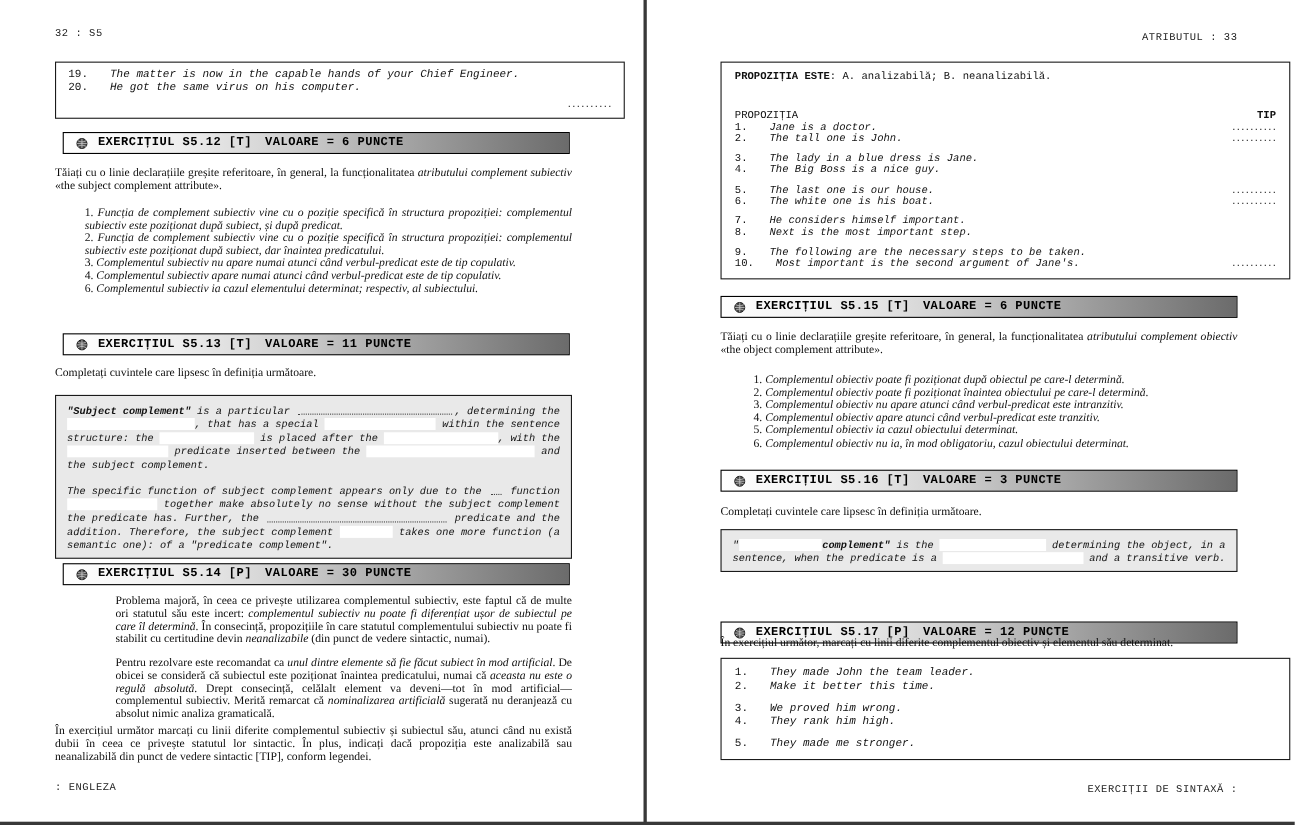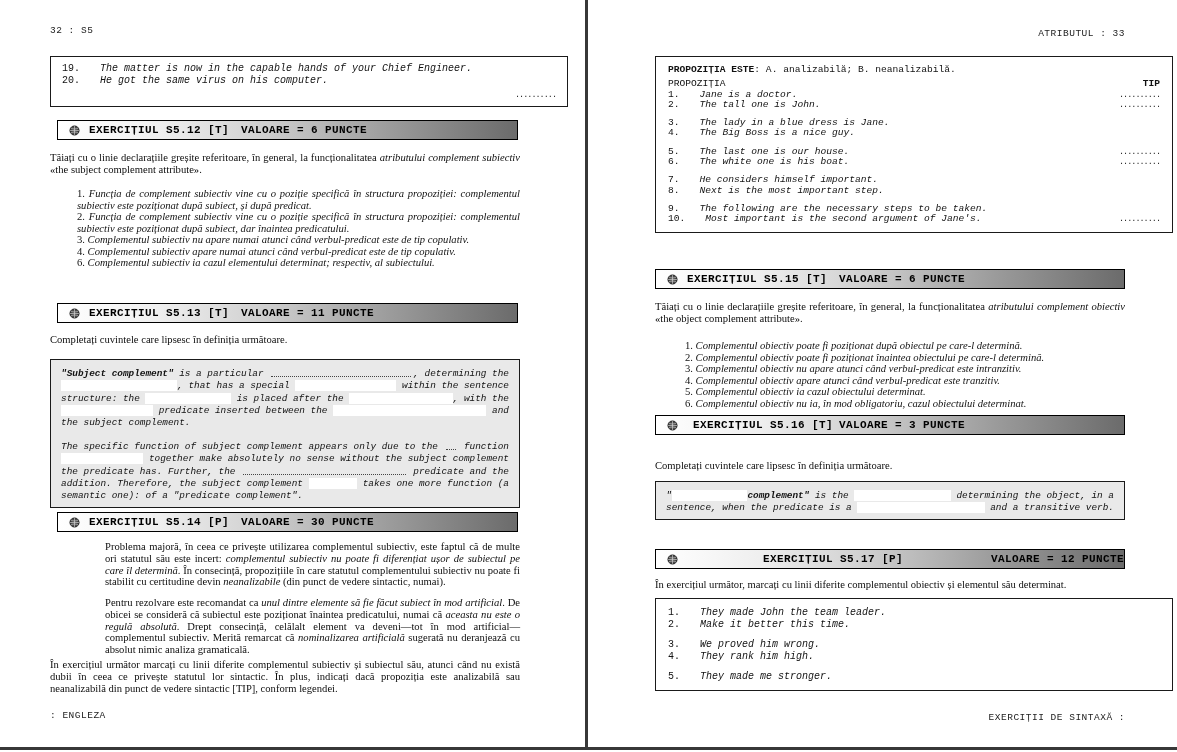--- a/index.html
+++ b/index.html
@@ -151,21 +151,21 @@
   <div class="abs para" style="top:639px;width:470px;"><span>În exercițiul următor marcați cu linii diferite complementul subiectiv și subiectul său, atunci când nu există dubii în ceea ce privește statutul lor sintactic. În plus, indicați dacă propoziția este analizabilă sau neanalizabilă din punct de vedere sintactic [TIP], conform legendei.</span></div>
 
   <div class="abs footer" style="top:690px;">: ENGLEZA</div>
 </div>
 
 <div class="page" id="page-right">
 
   <div class="abs page-num right-al" style="top:8px;">ATRIBUTUL : 33</div>
 
   <div class="abs sbox" style="top:36px;font-size:9.6px;line-height:10.3px;padding:8px 12px 7px 12px;">
-    <div class="legend-line" style="margin-bottom:4px;"><span class="seg-b">PROPOZIȚIA ESTE</span><span>: A. analizabilă; B. neanalizabilă.</span></div>
+    <div class="legend-line" style="margin-bottom:25px;"><span class="seg-b">PROPOZIȚIA ESTE</span><span>: A. analizabilă; B. neanalizabilă.</span></div>
     <div class="legend-line">
       <span style="font-weight:normal;">PROPOZIȚIA</span>
       <span class="sp"></span>
       <span style="font-weight:bold;text-align:right;">TIP</span>
     </div>
     <div class="srow"><span class="num">1.</span><span class="txt">Jane is a doctor.</span><span class="sp"></span><span class="tipdots">..........</span></div>
     <div class="srow"><span class="num">2.</span><span class="txt">The tall one is John.</span><span class="sp"></span><span class="tipdots">..........</span></div>
     <div class="srow gap"><span class="num">3.</span><span class="txt">The lady in a blue dress is Jane.</span></div>
     <div class="srow"><span class="num">4.</span><span class="txt">The Big Boss is a nice guy.</span></div>
     <div class="srow gap"><span class="num">5.</span><span class="txt">The last one is our house.</span><span class="sp"></span><span class="tipdots">..........</span></div>
@@ -189,37 +189,37 @@
 
   <div class="abs slist" style="top:320px;left:30px;width:440px;">
     <div class="item"><span class="inum">1.</span> <span class="itext">Complementul obiectiv poate fi poziționat după obiectul pe care-l determină.</span></div>
     <div class="item"><span class="inum">2.</span> <span class="itext">Complementul obiectiv poate fi poziționat înaintea obiectului pe care-l determină.</span></div>
     <div class="item"><span class="inum">3.</span> <span class="itext">Complementul obiectiv nu apare atunci când verbul-predicat este intranzitiv.</span></div>
     <div class="item"><span class="inum">4.</span> <span class="itext">Complementul obiectiv apare atunci când verbul-predicat este tranzitiv.</span></div>
     <div class="item"><span class="inum">5.</span> <span class="itext">Complementul obiectiv ia cazul obiectului determinat.</span></div>
     <div class="item"><span class="inum">6.</span> <span class="itext">Complementul obiectiv nu ia, în mod obligatoriu, cazul obiectului determinat.</span></div>
   </div>
 
-  <div class="abs exbar rbar" style="top:395px;text-align:center;">
+  <div class="abs exbar rbar" style="top:407px;">
     <span class="globe"><svg width="11" height="11" viewBox="0 0 12 12">
           <circle cx="6" cy="6" r="5" fill="#4a4a4a" stroke="#000" stroke-width="0.8"></circle>
           <path d="M1.2 6h9.6 M6 1.2v9.6 M2 3.2c2.5 1.6 5.5 1.6 8 0 M2 8.8c2.5 -1.6 5.5 -1.6 8 0" stroke="#d8d8d8" fill="none" stroke-width="0.7"></path>
         </svg></span>
     <span class="ttl">EXERCIȚIUL S5.16 [T]</span>
     <span class="val">VALOARE = 3 PUNCTE</span>
   </div>
 
   <div class="abs para" style="top:440px;width:470px;text-align:left;"><span>Completați cuvintele care lipsesc în definiția următoare.</span></div>
 
   <div class="abs defbox" style="top:461px;">
     <div class="def-line"><span>"</span><span class="seg-blank" style="flex-basis: 110px;"></span><span class="seg-b">complement"</span><span> is the </span><span class="seg-blank" style="flex-basis: 140px;"></span><span> determining the object, in a</span></div>
     <div class="def-line"><span>sentence, when the predicate is a </span><span class="seg-blank" style="flex-basis: 170px;"></span><span> and a transitive verb.</span></div>
   </div>
 
-  <div class="abs exbar rbar" style="top:529px;justify-content:space-between;">
+  <div class="abs exbar rbar" style="top:545px;">
     <span class="globe"><svg width="11" height="11" viewBox="0 0 12 12">
           <circle cx="6" cy="6" r="5" fill="#4a4a4a" stroke="#000" stroke-width="0.8"></circle>
           <path d="M1.2 6h9.6 M6 1.2v9.6 M2 3.2c2.5 1.6 5.5 1.6 8 0 M2 8.8c2.5 -1.6 5.5 -1.6 8 0" stroke="#d8d8d8" fill="none" stroke-width="0.7"></path>
         </svg></span>
     <span class="ttl">EXERCIȚIUL S5.17 [P]</span>
     <span class="val">VALOARE = 12 PUNCTE</span>
   </div>
 
   <div class="abs para" style="top:559px;width:470px;text-align:left;"><span>În exercițiul următor, marcați cu linii diferite complementul obiectiv și elementul său determinat.</span></div>
 

